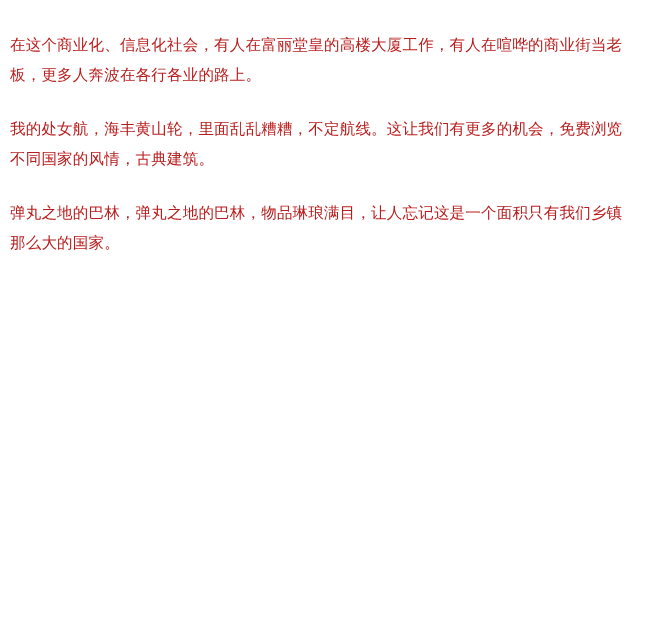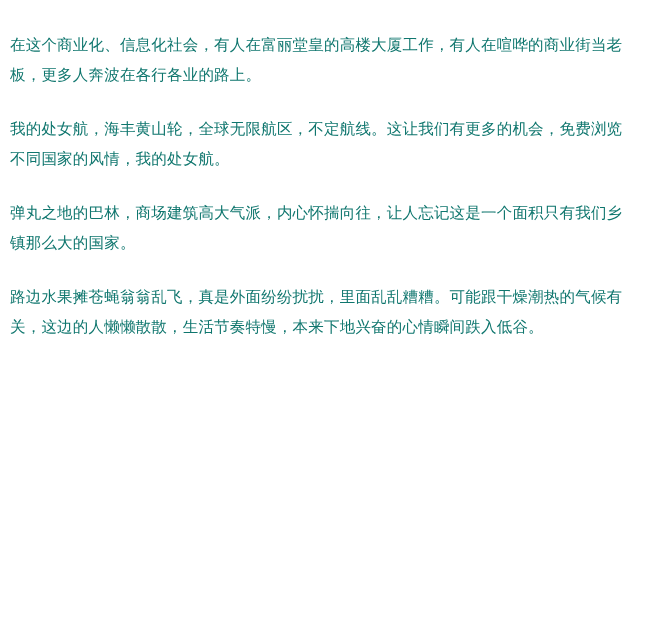--- a/index.html
+++ b/index.html
@@ -10,33 +10,32 @@
   body {
     width: 653px;
     min-height: 643px;
     font-family: "Liberation Sans", "DejaVu Sans", sans-serif;
     box-sizing: border-box;
   }
   .article {
     box-sizing: border-box;
     width: 653px;
     padding: 30px 26px 0 10px;
-    color: #0f766e;
+    color: #b91c1c;
     font-size: 15.5px;
     line-height: 30px;
     letter-spacing: 0.2px;
   }
   .article p {
     margin: 0 0 24px 0;
     text-align: left;
     overflow-wrap: break-word;
     word-break: normal;
   }
 </style>
 </head>
 <body>
 
 <main class="article">
   <p>在这个商业化、信息化社会，有人在富丽堂皇的高楼大厦工作，有人在喧哗的商业街当老板，更多人奔波在各行各业的路上。</p>
-  <p>我的处女航，海丰黄山轮，全球无限航区，不定航线。这让我们有更多的机会，免费浏览不同国家的风情，我的处女航。</p>
-  <p>弹丸之地的巴林，商场建筑高大气派，内心怀揣向往，让人忘记这是一个面积只有我们乡镇那么大的国家。</p>
-  <p>路边水果摊苍蝇翁翁乱飞，真是外面纷纷扰扰，里面乱乱糟糟。可能跟干燥潮热的气候有关，这边的人懒懒散散，生活节奏特慢，本来下地兴奋的心情瞬间跌入低谷。</p>
+  <p>我的处女航，海丰黄山轮，里面乱乱糟糟，不定航线。这让我们有更多的机会，免费浏览不同国家的风情，古典建筑。</p>
+  <p>弹丸之地的巴林，弹丸之地的巴林，物品琳琅满目，让人忘记这是一个面积只有我们乡镇那么大的国家。</p>
 </main>
 
 </body></html>

